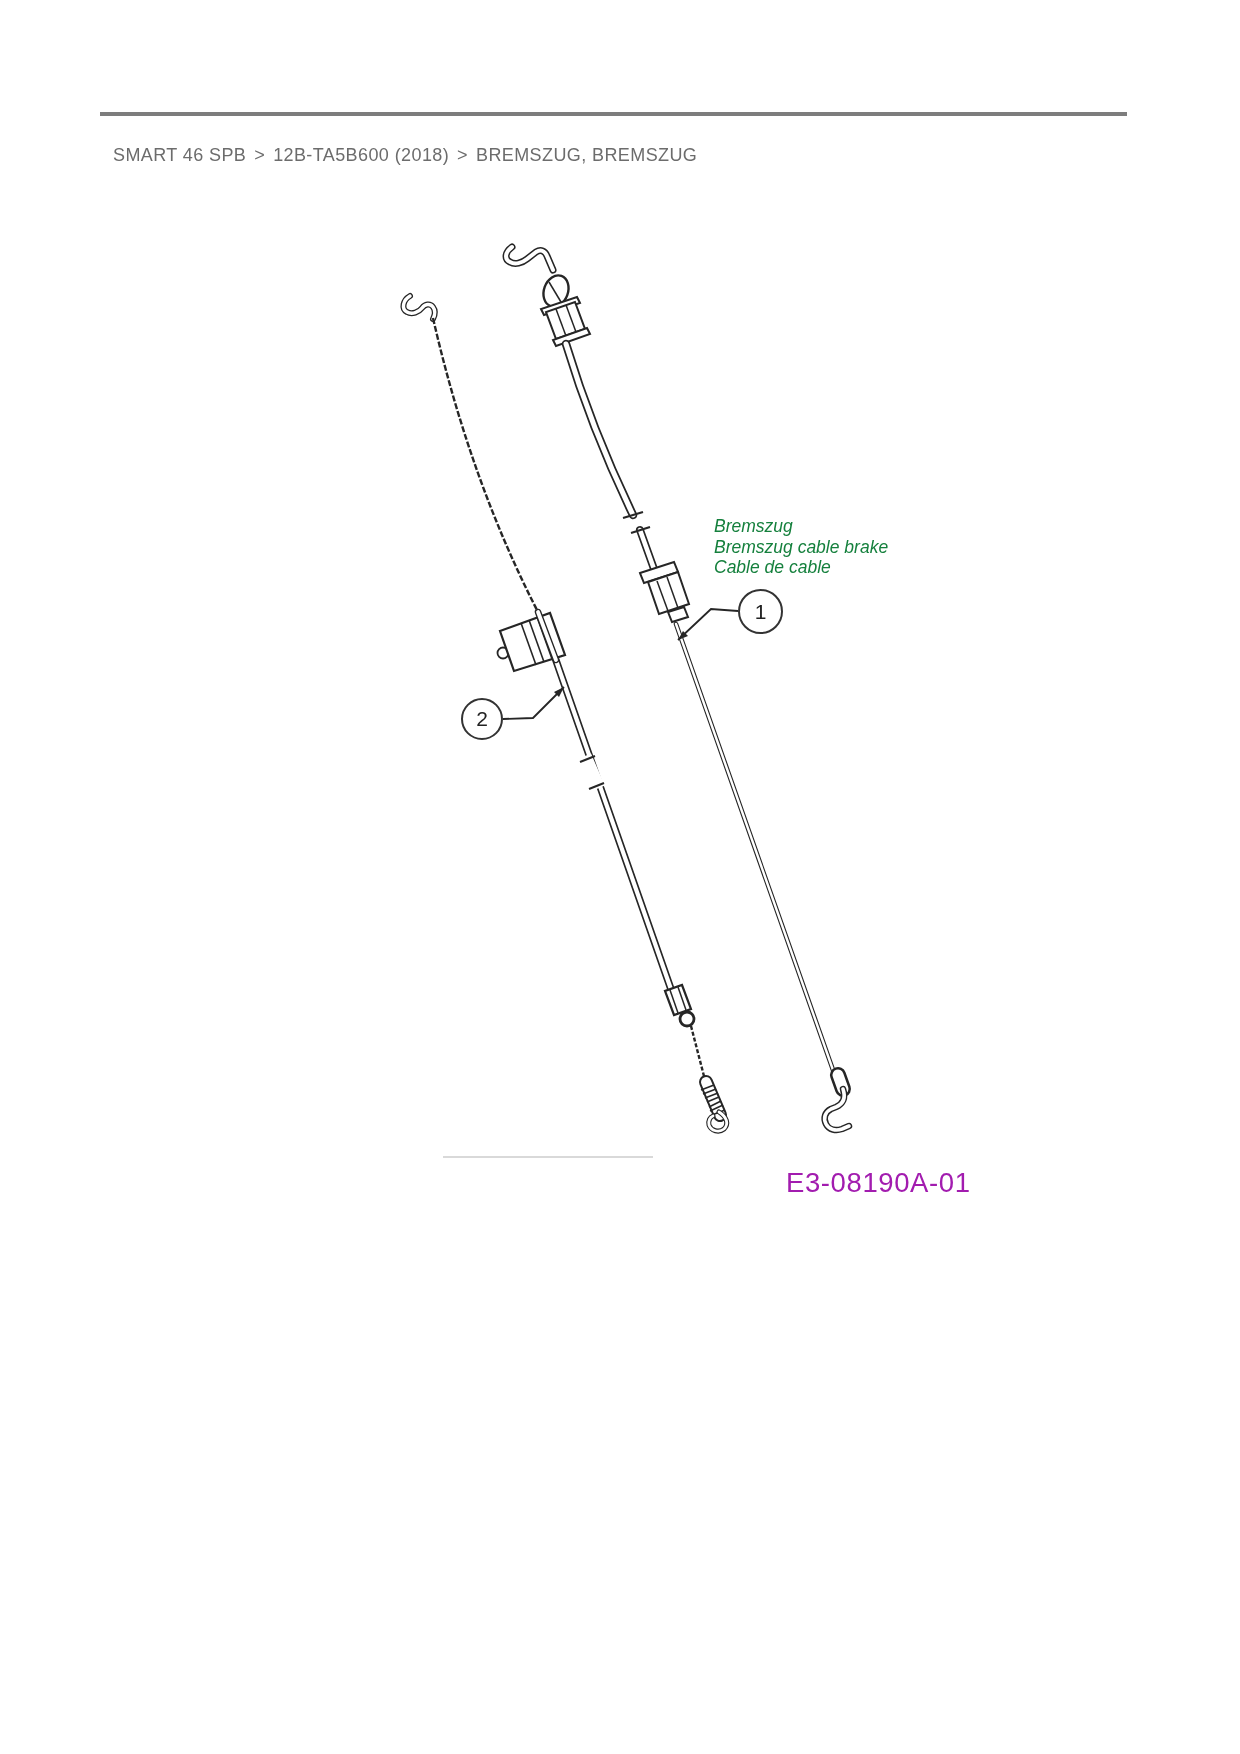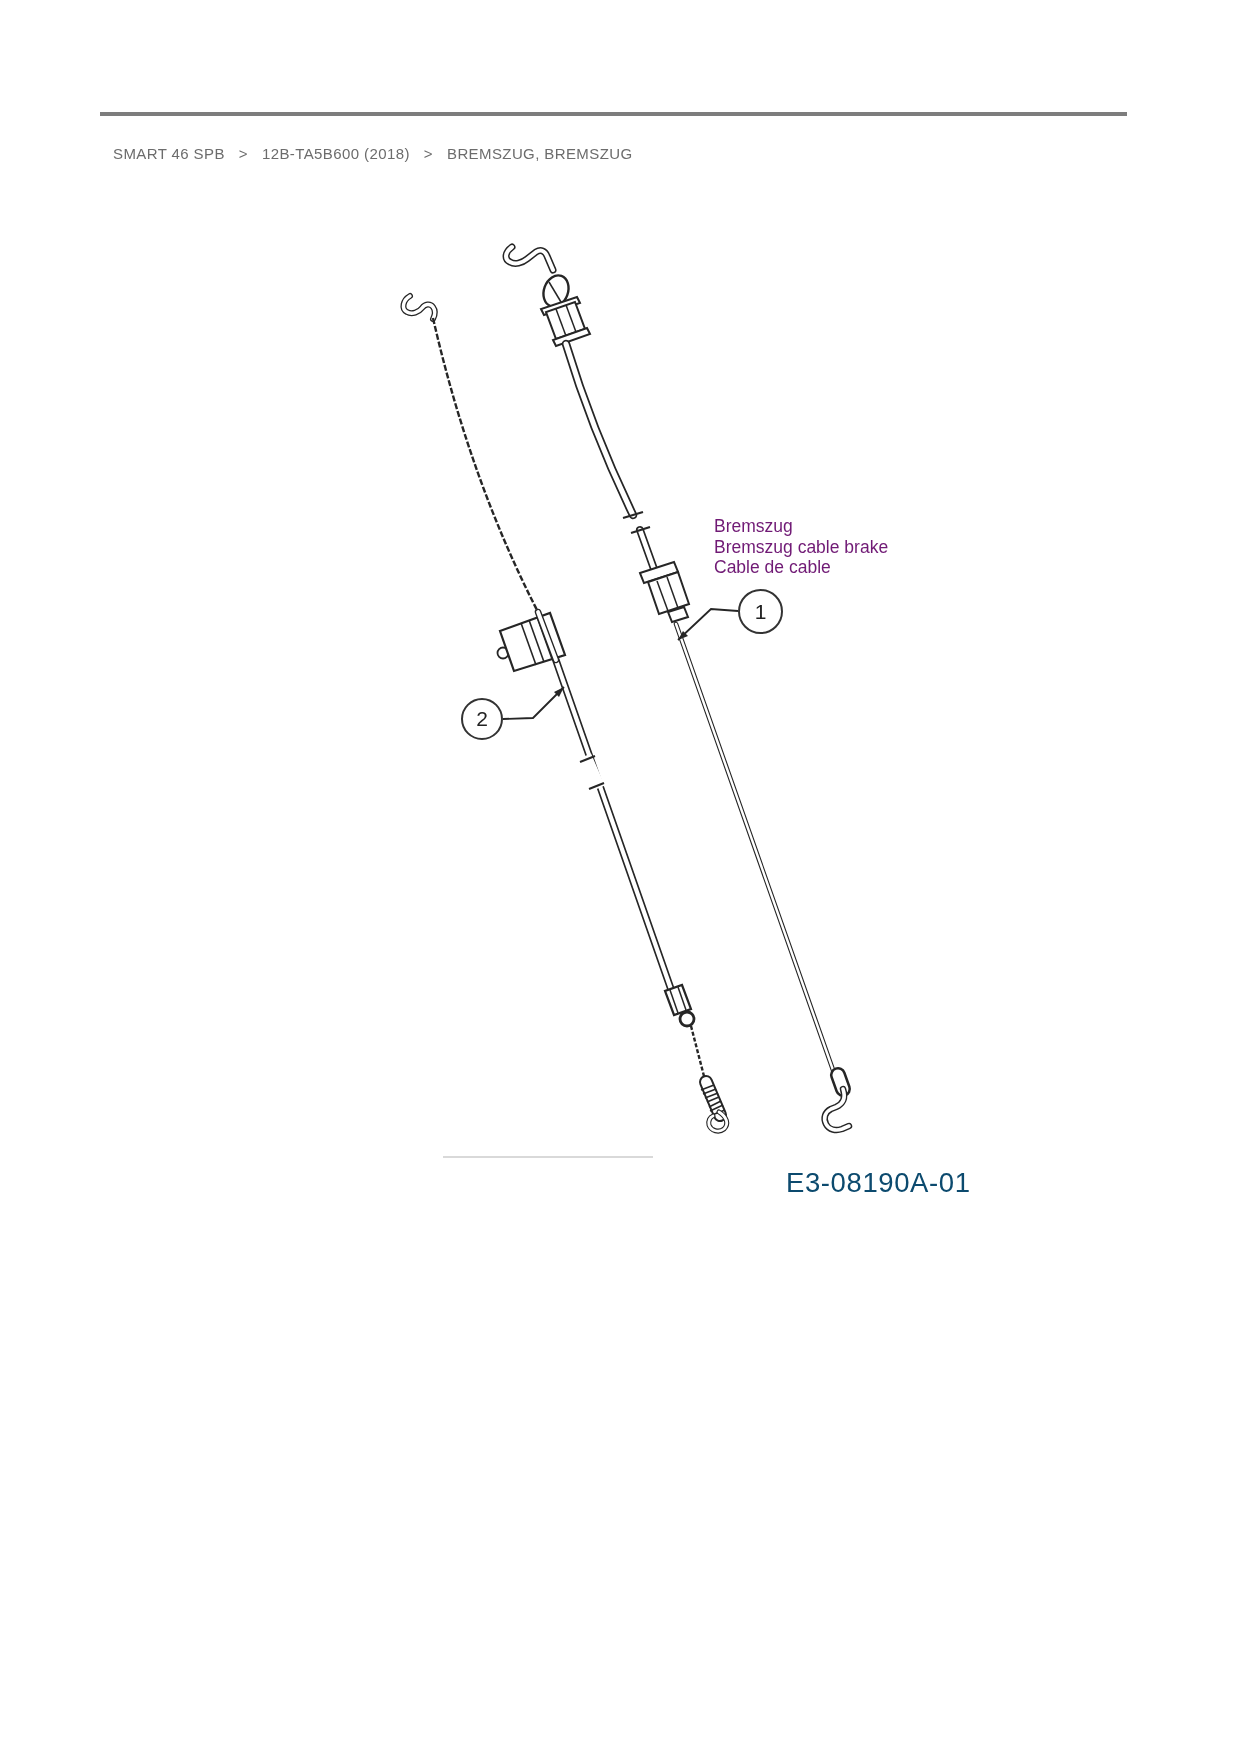--- a/index.html
+++ b/index.html
@@ -11,39 +11,40 @@
     overflow:hidden;
   }
   
   .top-divider{
     position:absolute;left:100px;top:112px;width:1027px;height:4px;
     background:#7d7d7d;
   }
   
   .breadcrumb{
     position:absolute;left:113px;top:145px;
-    display:flex;align-items:baseline;gap:14px;
-    font-size:15px;letter-spacing:0.4px;color:#6c6c6c;
+    display:flex;align-items:baseline;gap:8px;
+    font-size:18px;letter-spacing:0.4px;color:#6c6c6c;
     white-space:nowrap;
   }
   .breadcrumb .crumb{color:#6c6c6c;text-decoration:none;cursor:pointer;}
   .breadcrumb .crumb.current{cursor:default;}
   .breadcrumb .sep{color:#6c6c6c;}
   
   .part-label{
     position:absolute;
-    font-size:17.5px;line-height:20.5px;color:#701a75;
+    font-size:17.5px;line-height:20.5px;color:#15803d;
     white-space:nowrap;
+    font-style:italic;
   }
   .part-label span{display:block;}
   .label-brake{left:714px;top:516px;}
   .label-control{left:429px;top:746px;}
   .drawing-number{
     position:absolute;left:786px;top:1167px;
-    font-size:27.5px;letter-spacing:0.6px;color:#0c4a6e;
+    font-size:27.5px;letter-spacing:0.6px;color:#a21caf;
     white-space:nowrap;
   }
   
   .callout{
     position:absolute;border:2px solid #333333;border-radius:50%;
     background:#ffffff;display:flex;align-items:center;justify-content:center;
     font-size:21px;color:#222222;box-sizing:border-box;cursor:pointer;
   }
   .callout-1{left:738px;top:589px;width:45px;height:45px;}
   .callout-2{left:461px;top:698px;width:42px;height:42px;}

